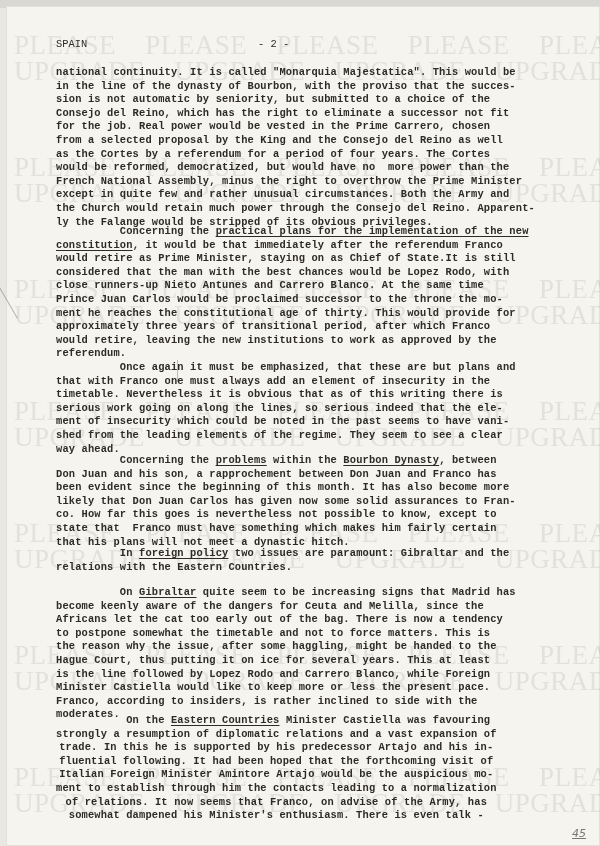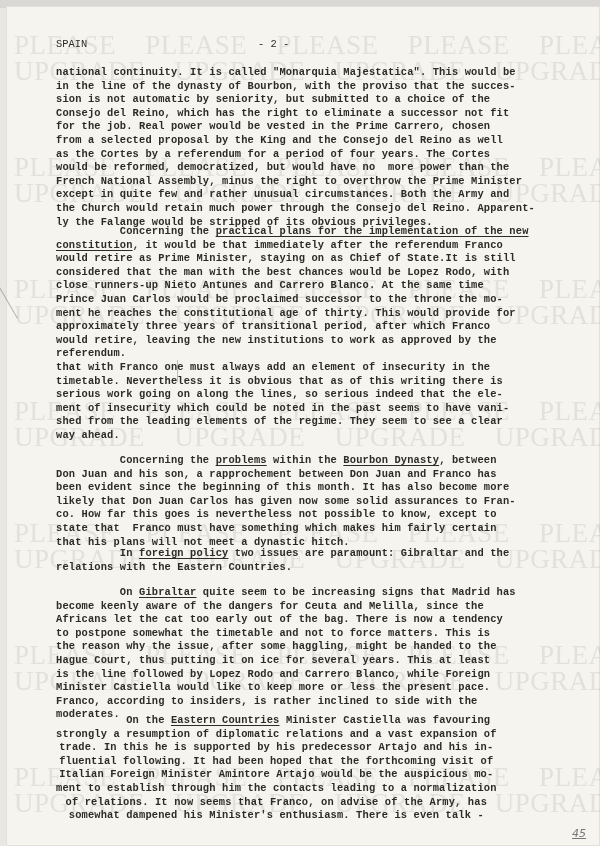--- a/index.html
+++ b/index.html
@@ -86,20 +86,21 @@
     <p class="para">considered that the man with the best chances would be Lopez Rodo, with</p>
     <p class="para">close runners-up Nieto Antunes and Carrero Blanco. At the same time</p>
     <p class="para">Prince Juan Carlos would be proclaimed successor to the throne the mo-</p>
     <p class="para">ment he reaches the constitutional age of thirty. This would provide for</p>
     <p class="para">approximately three years of transitional period, after which Franco</p>
     <p class="para">would retire, leaving the new institutions to work as approved by the</p>
     <p class="para">referendum.</p>
   </div>
 
   <div style="position:absolute; top:361px; left:0;">
+    <p class="para">          Once again it must be emphasized, that these are but plans and</p>
     <p class="para">that with Franco one must always add an element of insecurity in the</p>
     <p class="para">timetable. Nevertheless it is obvious that as of this writing there is</p>
     <p class="para">serious work going on along the lines, so serious indeed that the ele-</p>
     <p class="para">ment of insecurity which could be noted in the past seems to have vani-</p>
     <p class="para">shed from the leading elements of the regime. They seem to see a clear</p>
     <p class="para">way ahead.</p>
   </div>
 
   <div style="position:absolute; top:454px; left:0;">
     <p class="para"><span>          Concerning the </span><span class="u">problems</span><span> within the </span><span class="u">Bourbon Dynasty</span><span>, between</span></p>

